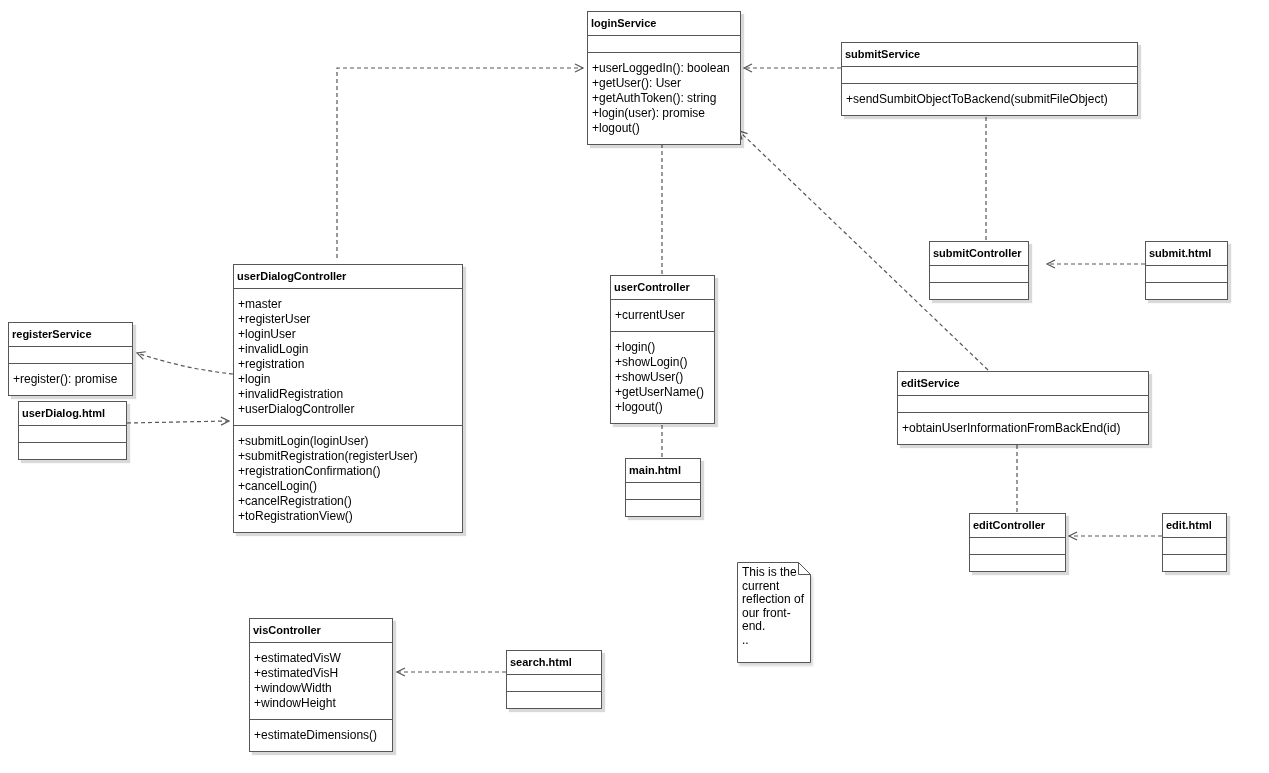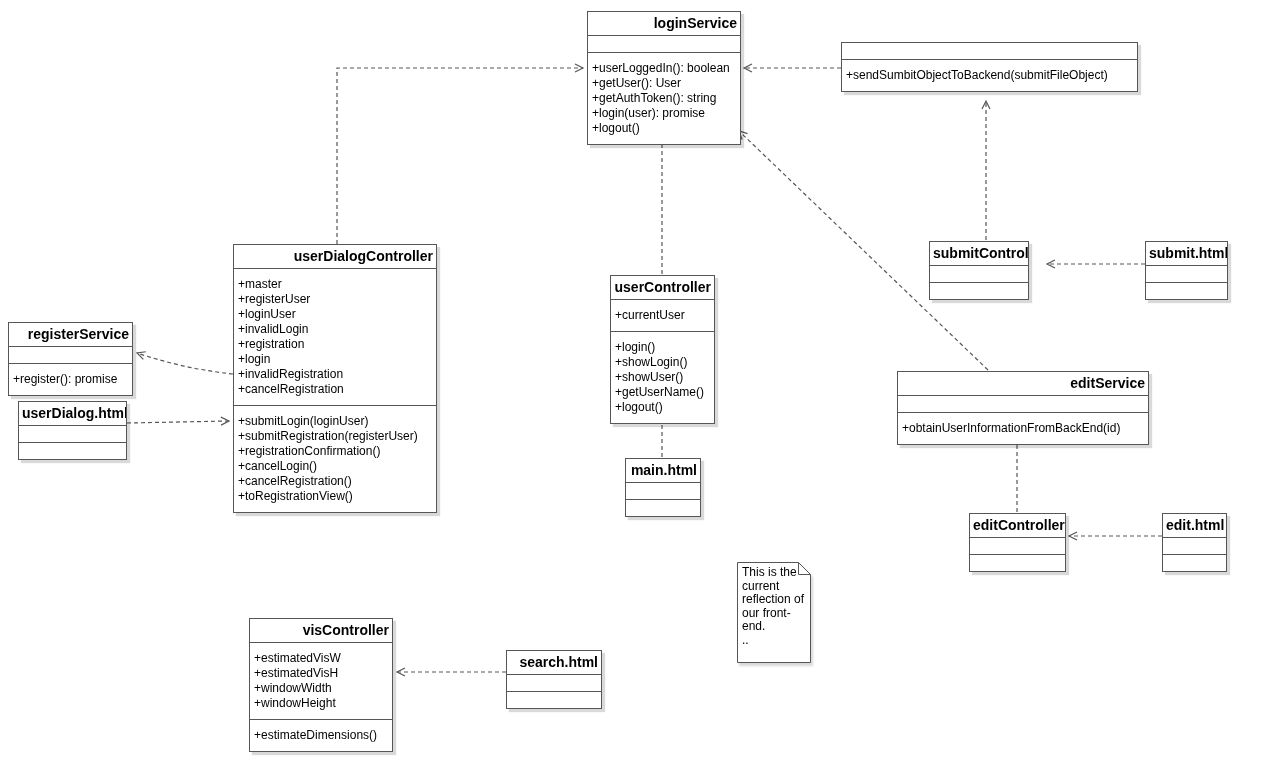--- a/index.html
+++ b/index.html
@@ -20,23 +20,23 @@
   }
   #oa path { stroke: var(--connector, #565656); }
   .uml {
     position: absolute;
     background: var(--box-fill, #ffffff);
     border: 1px solid var(--box-border, #565656);
     box-shadow: 3px 3px 1px rgba(0,0,0,0.15);
   }
   .uml-title {
     font-weight: bold;
-    font-size: 14px;
+    font-size: 11px;
     line-height: 15px;
-    text-align: right;
+    text-align: left;
     padding: 4px 3px;
     border-bottom: 1px solid var(--box-border, #565656);
     white-space: nowrap;
     overflow: hidden;
   }
   .compartment {
     padding: 8px 4px;
     min-height: 10px;
     overflow: hidden;
   }
@@ -86,37 +86,38 @@
   <div class="compartment methods">
       <div class="member">+userLoggedIn(): boolean</div>
       <div class="member">+getUser(): User</div>
       <div class="member">+getAuthToken(): string</div>
       <div class="member">+login(user): promise</div>
       <div class="member">+logout()</div>
     </div>
 </div>
 
 <div class="uml" style="left:841px;top:42px;width:297px">
+  <div class="uml-title">submitService</div>
   <div class="compartment attrs"></div>
   <div class="compartment methods">
       <div class="member">+sendSumbitObjectToBackend(submitFileObject)</div>
     </div>
 </div>
 
-<div class="uml" style="left:233px;top:244px;width:204px">
+<div class="uml" style="left:233px;top:264px;width:230px">
   <div class="uml-title">userDialogController</div>
   <div class="compartment attrs">
       <div class="member">+master</div>
       <div class="member">+registerUser</div>
       <div class="member">+loginUser</div>
       <div class="member">+invalidLogin</div>
       <div class="member">+registration</div>
       <div class="member">+login</div>
       <div class="member">+invalidRegistration</div>
-      <div class="member">+cancelRegistration</div>
+      <div class="member">+userDialogController</div>
     </div>
   <div class="compartment methods">
       <div class="member">+submitLogin(loginUser)</div>
       <div class="member">+submitRegistration(registerUser)</div>
       <div class="member">+registrationConfirmation()</div>
       <div class="member">+cancelLogin()</div>
       <div class="member">+cancelRegistration()</div>
       <div class="member">+toRegistrationView()</div>
     </div>
 </div>

